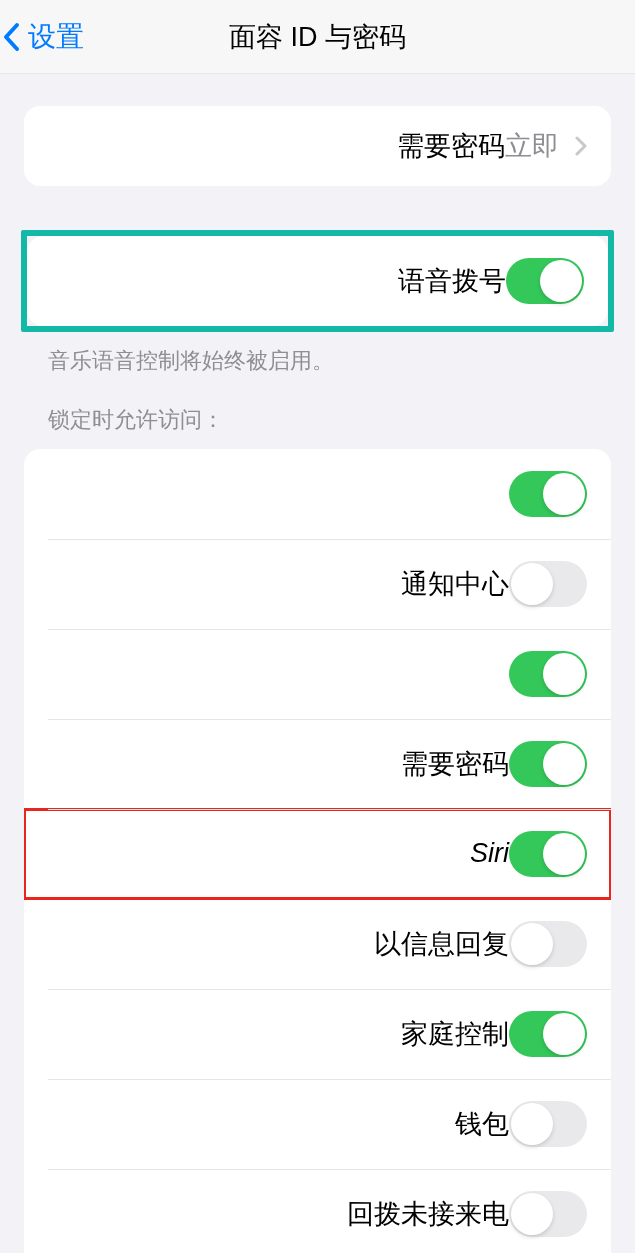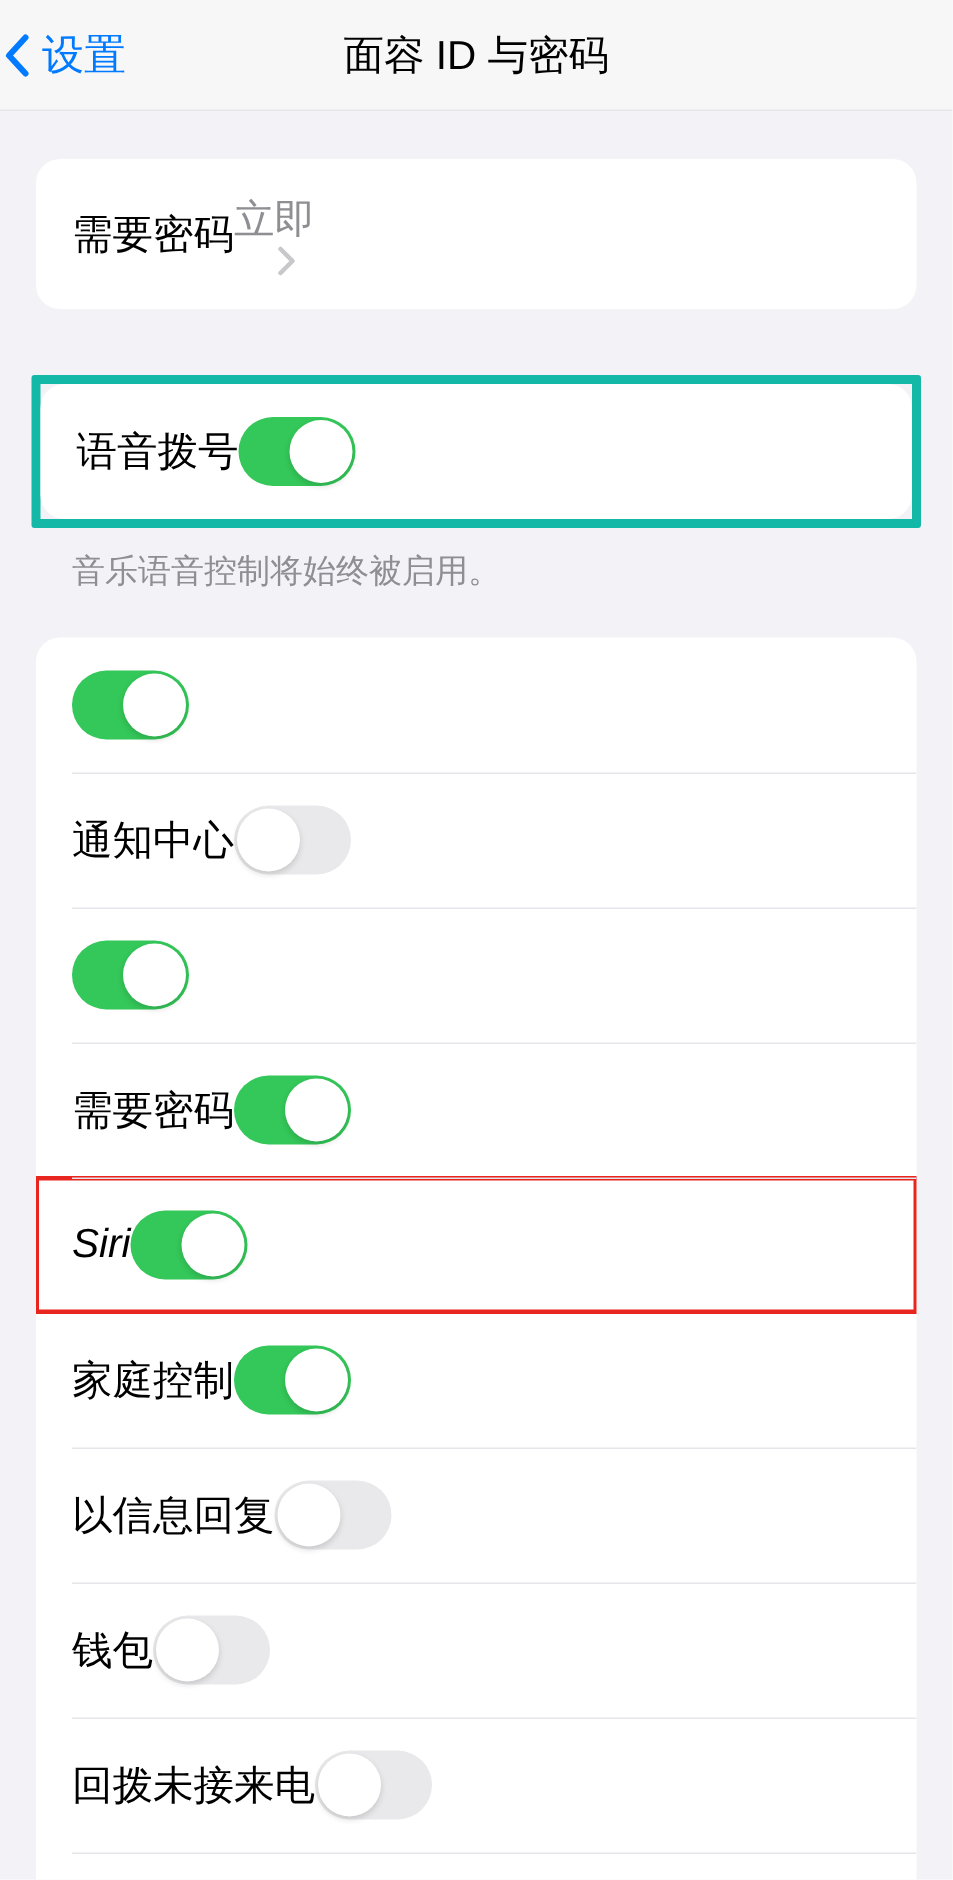--- a/index.html
+++ b/index.html
@@ -48,21 +48,21 @@
       padding-top: 32px;
     }
     .cell-group {
       background: #fff;
       border-radius: 16px;
       overflow: hidden;
     }
     .cell {
       display: flex;
       align-items: center;
-      justify-content: flex-start;
+      justify-content: flex-end;
       padding: 22px 24px;
       min-height: 72px;
       position: relative;
     }
     .cell + .cell::before {
       content: "";
       position: absolute;
       top: 0;
       left: 24px;
       right: 0;
@@ -71,21 +71,20 @@
     }
     .cell-label {
       font-size: 27px;
       color: #000;
     }
     .cell-value {
       font-size: 27px;
       color: #8e8e93;
       display: flex;
       align-items: center;
-      flex-direction: column;
     }
     .chevron-right {
       width: 12px;
       height: 20px;
       margin-left: 16px;
     }
     .toggle {
       width: 78px;
       height: 46px;
       border-radius: 23px;
@@ -182,20 +181,21 @@
         <div class="toggle on">
           <div class="toggle-knob"></div>
         </div>
       </div>
     </div>
   </div>
   <div class="footer-text">音乐语音控制将始终被启用。</div>
 
   <div class="spacer-sm"></div>
 
+  <div class="section-header">锁定时允许访问：</div>
 
   <div class="cell-group">
     <div class="cell">
       <div class="toggle on">
           <div class="toggle-knob"></div>
         </div>
     </div>
     <div class="cell">
       <span class="cell-label">通知中心</span>
       <div class="toggle off">
@@ -213,28 +213,28 @@
           <div class="toggle-knob"></div>
         </div>
     </div>
     <div class="cell highlight-row">
       <span class="cell-label">Siri</span>
       <div class="toggle on">
           <div class="toggle-knob"></div>
         </div>
     </div>
     <div class="cell">
+      <span class="cell-label">以信息回复</span>
+      <div class="toggle off">
+          <div class="toggle-knob"></div>
+        </div>
+    </div>
+    <div class="cell">
       <span class="cell-label">家庭控制</span>
       <div class="toggle on">
-          <div class="toggle-knob"></div>
-        </div>
-    </div>
-    <div class="cell">
-      <span class="cell-label">以信息回复</span>
-      <div class="toggle off">
           <div class="toggle-knob"></div>
         </div>
     </div>
     <div class="cell">
       <span class="cell-label">钱包</span>
       <div class="toggle off">
           <div class="toggle-knob"></div>
         </div>
     </div>
     <div class="cell">

